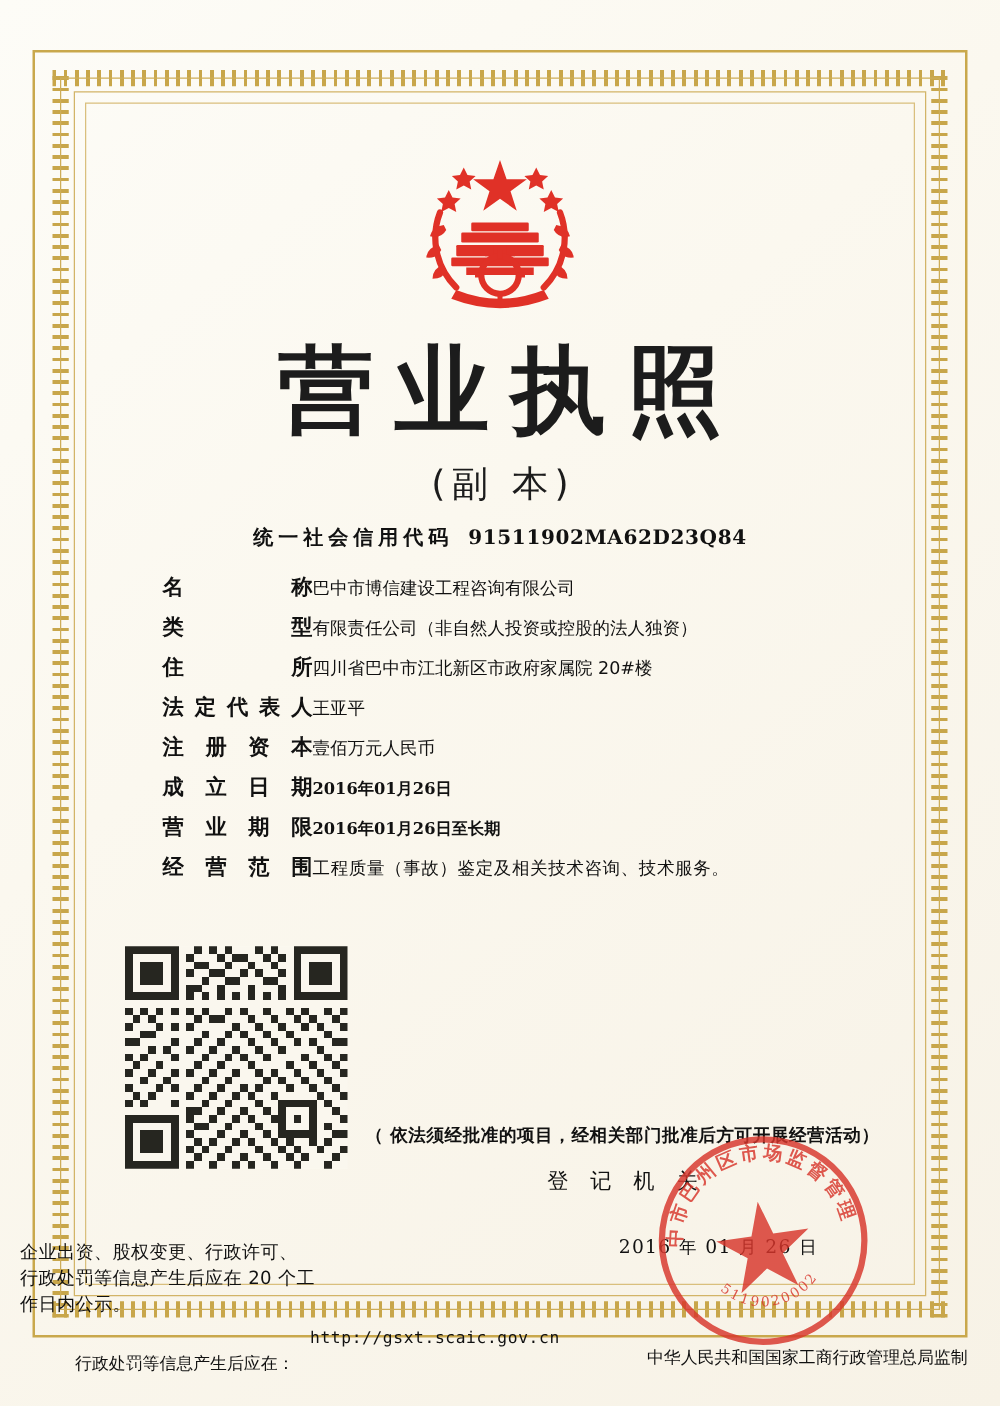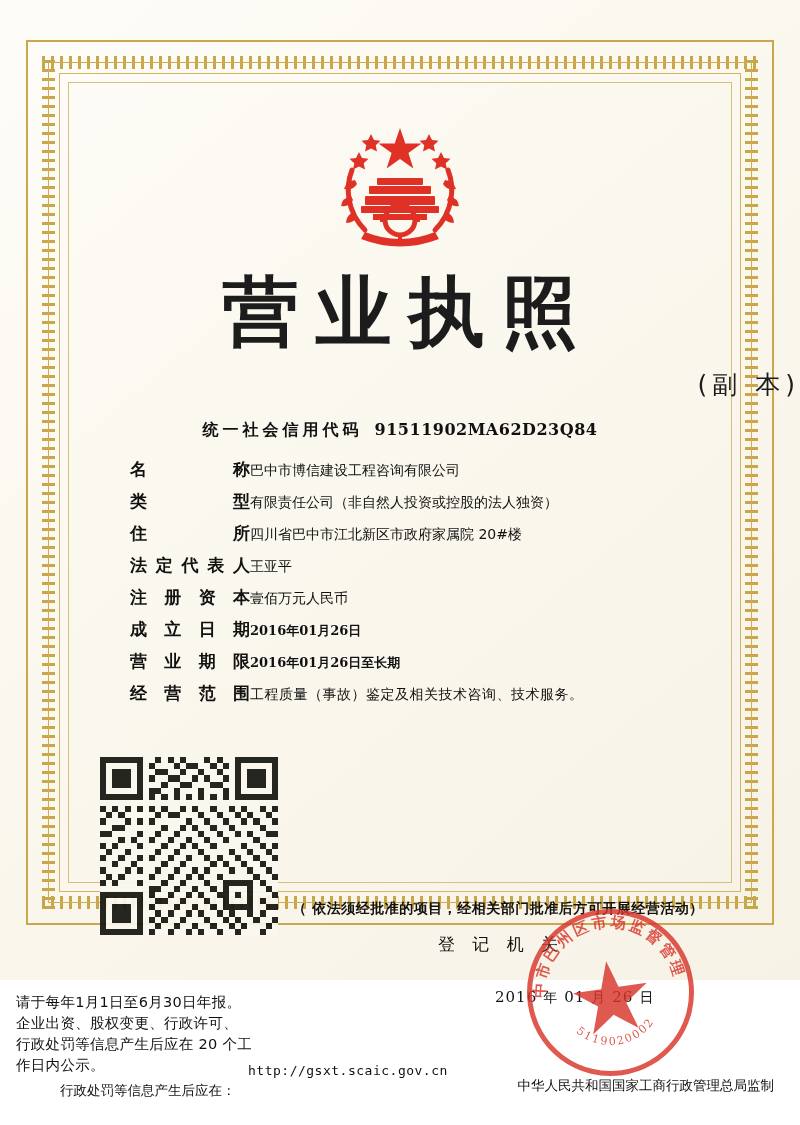--- a/index.html
+++ b/index.html
@@ -10,21 +10,21 @@
     width: 800px;
     height: 1125px;
     background: #ffffff;
     font-family: "Liberation Sans", sans-serif;
     overflow: hidden;
   }
 
   #certificate {
     position: relative;
     width: 800px;
-    height: 980px;
+    height: 1125px;
     background: linear-gradient(140deg, #fdfcf7 0%, #fbf8ef 40%, #f7f2e6 100%);
   }
 
   
   .border-outer {
     position: absolute;
     left: 26px;
     top: 40px;
     right: 26px;
     bottom: 55px;
@@ -95,23 +95,23 @@
     font-weight: 700;
     letter-spacing: 17px;
     text-indent: 17px;
     color: #1c1c1c;
   }
   .subtitle {
     position: absolute;
     top: 368px;
     left: 0;
     width: 100%;
-    text-align: right;
-    font-family: "DejaVu Sans", sans-serif;
-    font-size: 25px;
+    text-align: center;
+    font-family: "DejaVu Sans", sans-serif;
+    font-size: 29px;
     letter-spacing: 5px;
     text-indent: 5px;
     color: #1c1c1c;
   }
 
   
   .credit-line {
     position: absolute;
     top: 420px;
     left: 0;
@@ -481,21 +481,20 @@
         <textPath href="#sealArcTop" startOffset="50%" text-anchor="middle">巴中市巴州区市场监督管理局</textPath>
       </text>
       <text font-family="'DejaVu Serif', serif" font-size="11" fill="#d8352b" letter-spacing="2">
         <textPath href="#sealArcBottom" startOffset="50%" text-anchor="middle">5119020002</textPath>
       </text>
     </svg>
   </div>
 
 
   <div class="annual">
-    <div>请于每年1月1日至6月30日年报。</div>
     <div>企业出资、股权变更、行政许可、</div>
     <div>行政处罚等信息产生后应在 20 个工</div>
     <div>作日内公示。</div>
   </div>
 
   <div class="bottom-left">行政处罚等信息产生后应在：</div>
   <div class="bottom-url">http://gsxt.scaic.gov.cn</div>
   <div class="bottom-right">中华人民共和国国家工商行政管理总局监制</div>
 
 </div>

